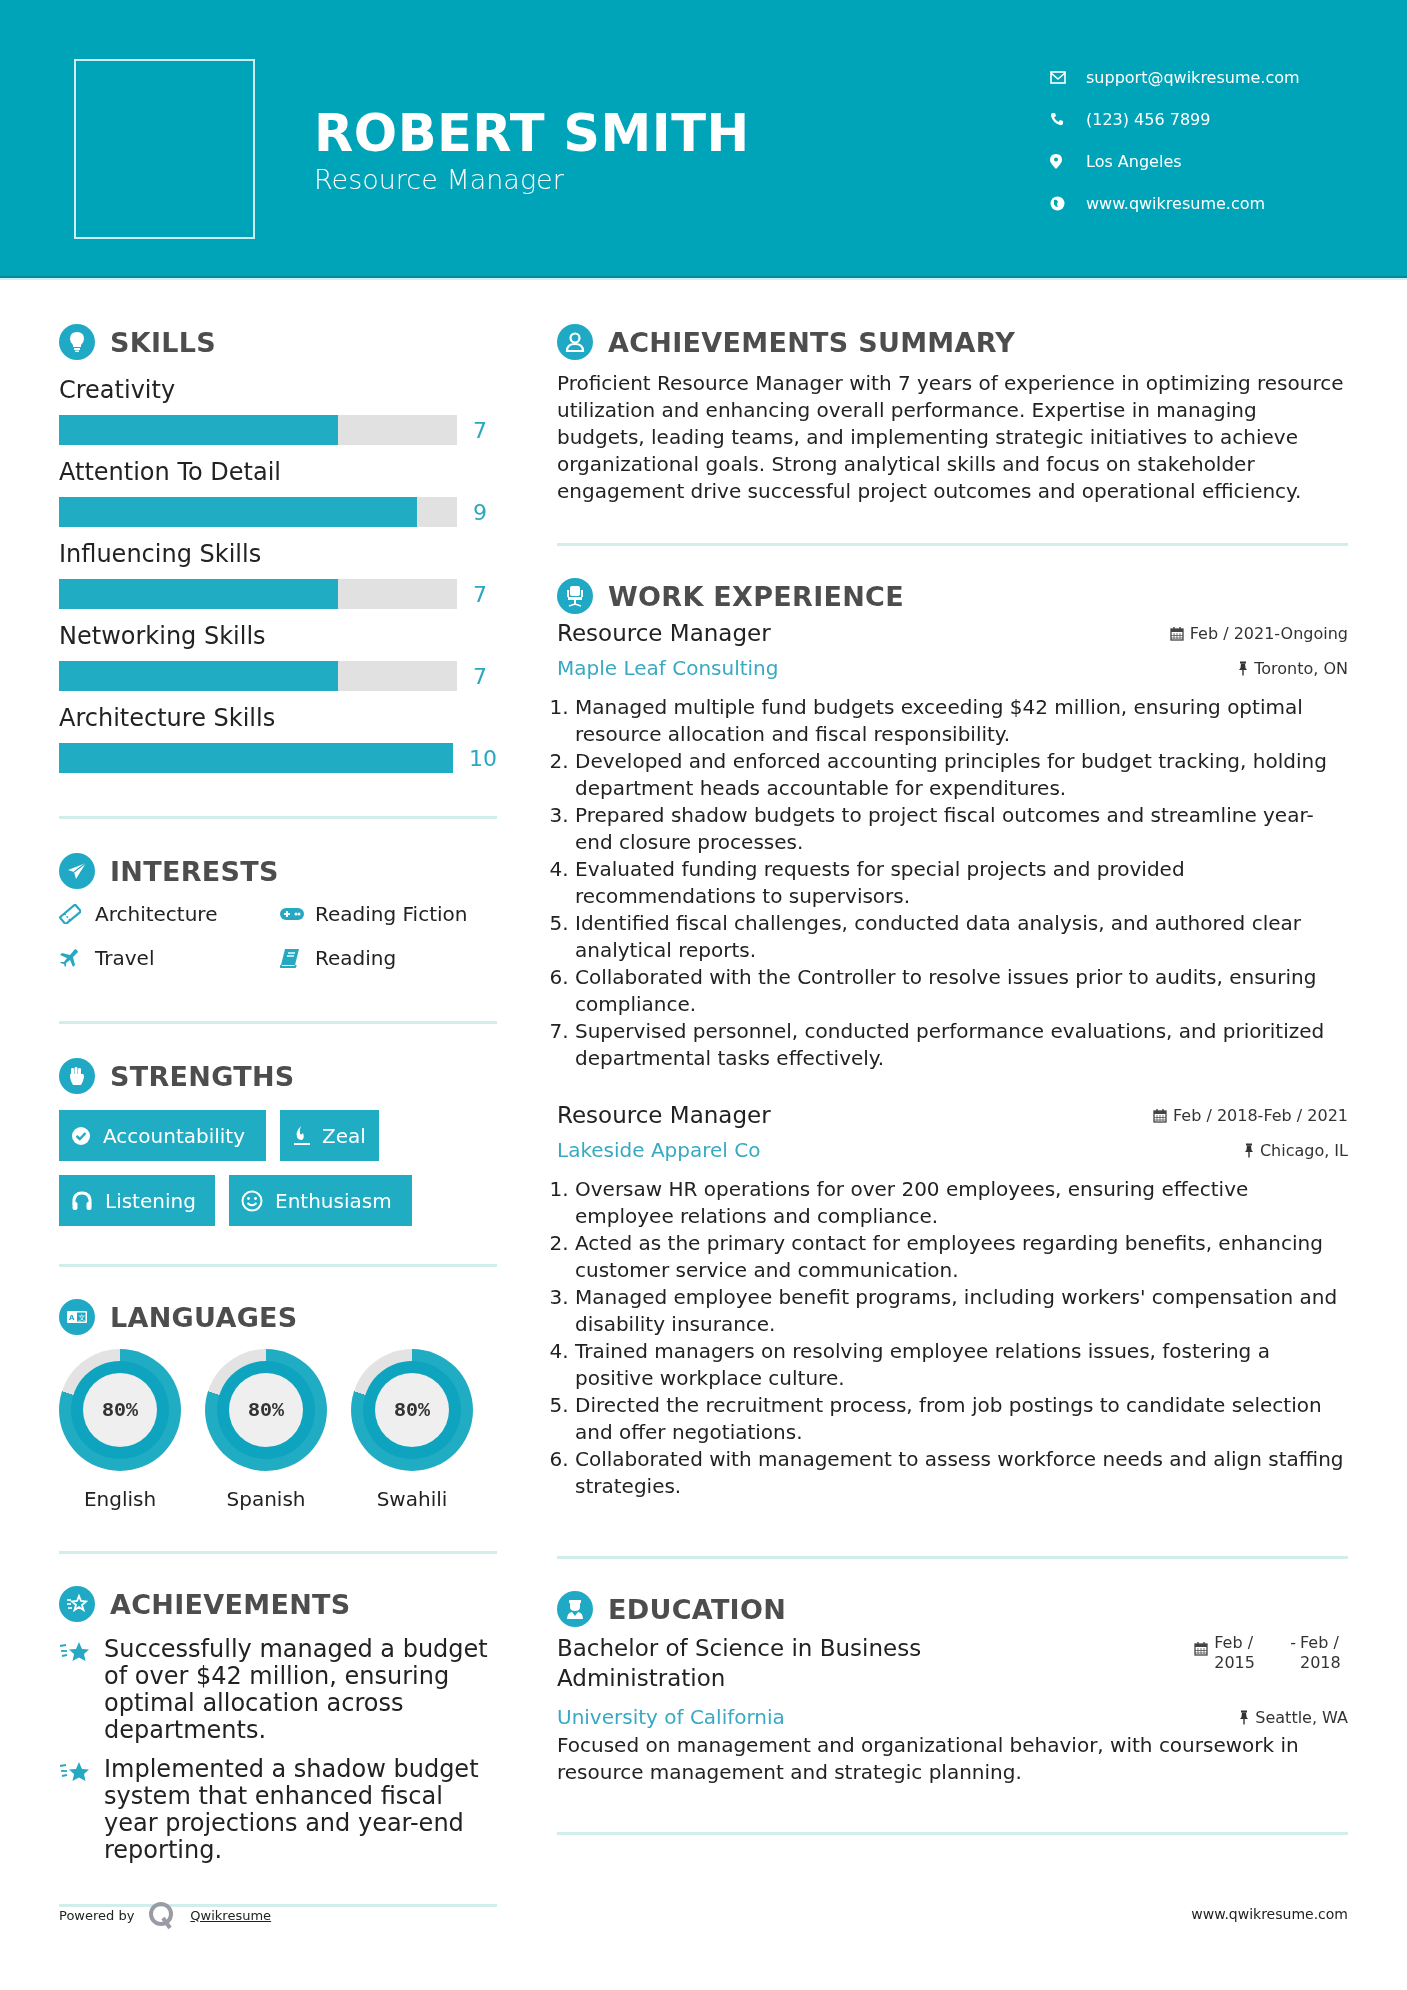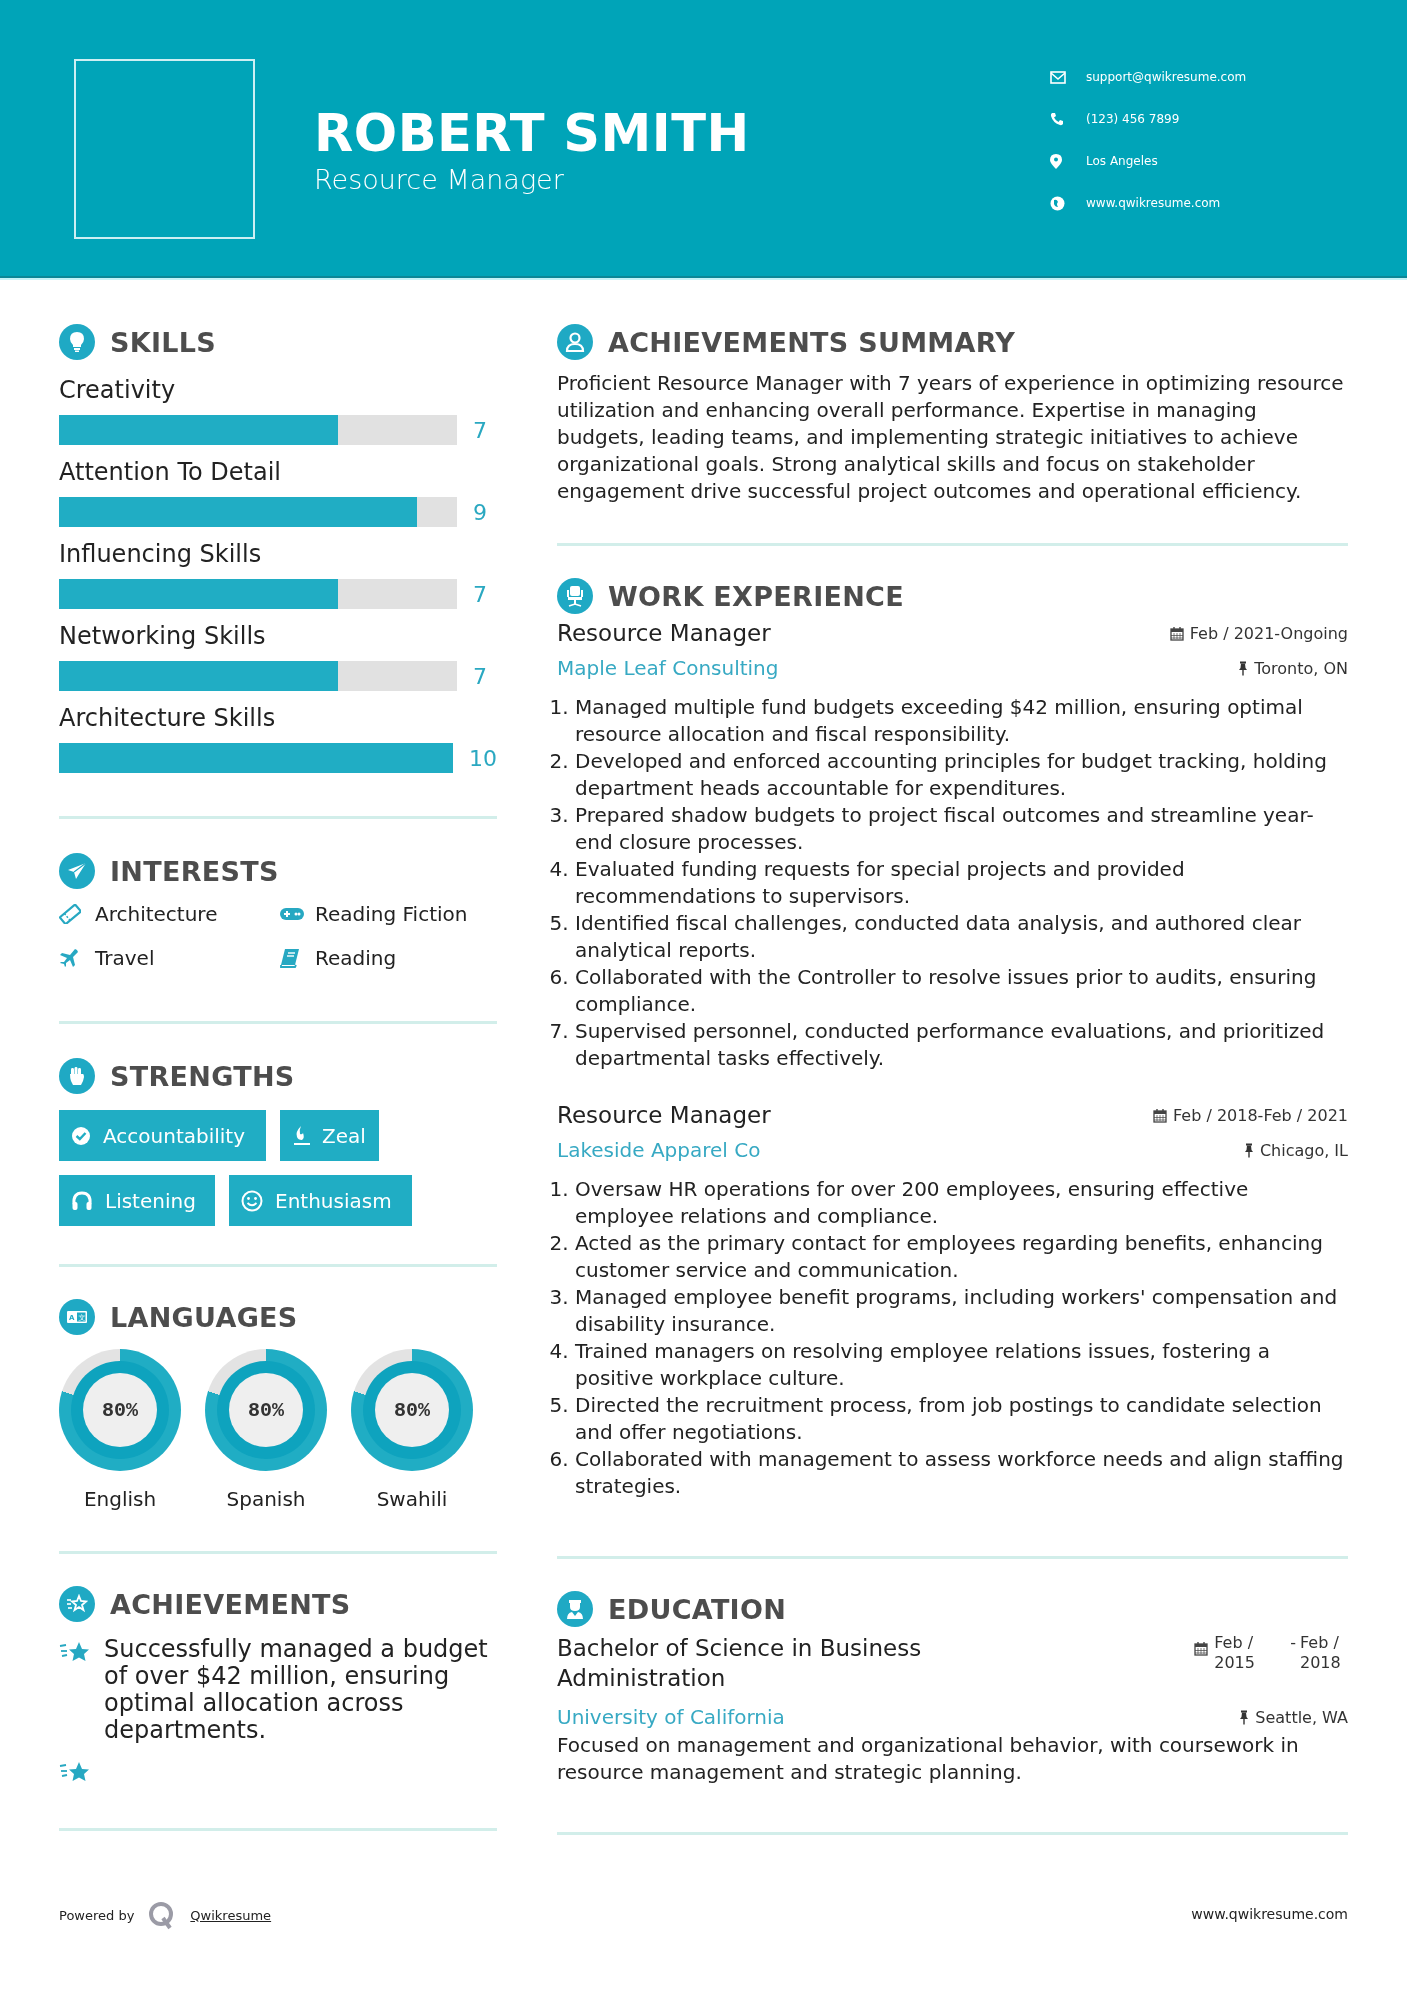--- a/index.html
+++ b/index.html
@@ -4,21 +4,21 @@
 <style>
   * { box-sizing: border-box; margin: 0; padding: 0; }
   html, body { width: 1407px; height: 1990px; background: #ffffff; }
   body { font-family: "Liberation Sans", "DejaVu Sans", sans-serif; color: #2a2a2a; position: relative; overflow: hidden; }
 
   .header { position: absolute; left: 0; top: 0; width: 1407px; height: 276px; background: #00a4b8; }
   .photo { position: absolute; left: 74px; top: 59px; width: 181px; height: 180px; border: 2px solid #cdeff3; }
   .name { position: absolute; left: 314px; top: 104px; font-size: 51px; font-weight: bold; color: #ffffff; letter-spacing: 0.5px; font-family: "DejaVu Sans", sans-serif; }
   .title { position: absolute; left: 314px; top: 164px; font-size: 27px; color: #ffffff; font-family: "DejaVu Sans", sans-serif; font-weight: 300; }
   .contacts { position: absolute; left: 1050px; top: 56px; }
-  .contact { display: flex; align-items: center; height: 42px; color: #ffffff; font-size: 12px; font-family: "DejaVu Sans", sans-serif; }
+  .contact { display: flex; align-items: center; height: 42px; color: #ffffff; font-size: 16px; font-family: "DejaVu Sans", sans-serif; }
   .contact .ci { width: 36px; display: inline-flex; align-items: center; }
   .header-bottom { position: absolute; left: 0; top: 276px; width: 1407px; height: 4px; background: linear-gradient(#0b8797 0 50%, #c4f3f7 50% 100%); }
 
   .left { position: absolute; left: 59px; top: 320px; width: 438px; }
   .right { position: absolute; left: 557px; top: 320px; width: 791px; }
 
   .sec-head { display: flex; align-items: center; height: 44px; }
   .sec-icon { width: 36px; height: 36px; border-radius: 50%; background: #1fa9c4; display: inline-flex; align-items: center; justify-content: center; margin-right: 15px; }
   .sec-title { font-size: 27px; font-weight: bold; color: #4d4d4d; font-family: "DejaVu Sans", sans-serif; letter-spacing: 0.3px; }
 
@@ -359,20 +359,21 @@
     </div>
     <div class="ach" style="margin-top:12px;">
       <span class="ai">
         <svg width="32" height="24" viewBox="0 0 32 24">
             <path d="M20 2 L23 9 L30 9.5 L25 14 L26.5 21 L20 17.5 L13.5 21 L15 14 L10 9.5 L17 9 Z" fill="#27a8c2"></path>
             <line x1="1" y1="6" x2="7" y2="5" stroke="#27a8c2" stroke-width="1.8"></line>
             <line x1="2" y1="11" x2="8" y2="11" stroke="#27a8c2" stroke-width="1.8"></line>
             <line x1="3" y1="16" x2="8" y2="15" stroke="#27a8c2" stroke-width="1.8"></line>
           </svg>
       </span>
+      <div class="ach-text">Implemented a shadow budget system that enhanced fiscal year projections and year-end reporting.</div>
     </div>
   </div>
 
   <div class="divider" style="margin-top:40px;"></div>
 </div>
 
 <div class="right">
 
   <div>
     <div class="sec-head">

